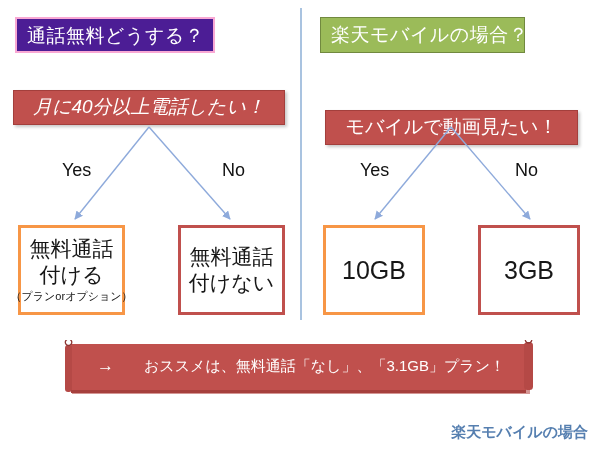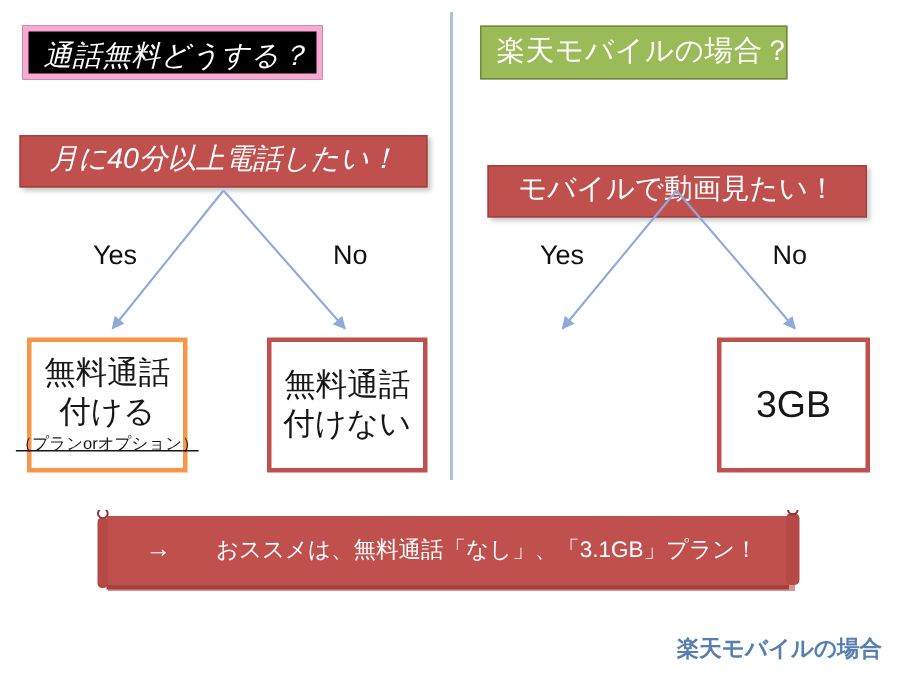--- a/index.html
+++ b/index.html
@@ -38,23 +38,22 @@
     padding: 0 10px;
     font-size: 19px;
     color: #ffffff;
     letter-spacing: 0.5px;
     white-space: nowrap;
   }
   .col-header.blue {
     left: 15px;
     top: 17px;
     width: 200px;
-    background: #000000;
-    border: 4px solid #f9a8d4;
-    font-style: italic;
+    background: #4c1d95;
+    border: 2px solid #f9a8d4;
   }
   .col-header.green {
     left: 320px;
     top: 17px;
     width: 205px;
     background: #9bbb59;
     border: 1px solid #71893f;
   }
 
   
@@ -107,21 +106,20 @@
   .answer .line {
     font-size: 21px;
     line-height: 26px;
     white-space: nowrap;
   }
   .answer .sub {
     font-size: 11px;
     line-height: 15px;
     margin-top: 1px;
     white-space: nowrap;
-    text-decoration: underline;
   }
   .answer .big {
     font-size: 25px;
     line-height: 28px;
     white-space: nowrap;
   }
 
   #ans-a { left: 18px;  top: 225px; width: 107px; height: 90px; }
   #ans-b { left: 178px; top: 225px; width: 107px; height: 90px; }
   #ans-c { left: 323px; top: 225px; width: 102px; height: 90px; }
@@ -203,20 +201,23 @@
     <div class="line">無料通話</div>
     <div class="line">付ける</div>
     <div class="sub">（プランorオプション）</div>
   </div>
 
   <div id="ans-b" class="answer red">
     <div class="line">無料通話</div>
     <div class="line">付けない</div>
   </div>
 
+  <div id="ans-c" class="answer orange">
+    <div class="big">10GB</div>
+  </div>
 
   <div id="ans-d" class="answer red">
     <div class="big">3GB</div>
   </div>
 
   <div class="ribbon">
     <svg viewBox="0 0 478 62" width="478" height="62" aria-hidden="true">
 
       <path d="M10,6 H468 V54 H10 Z" fill="#b03f3c" opacity="0.55"></path>
 

